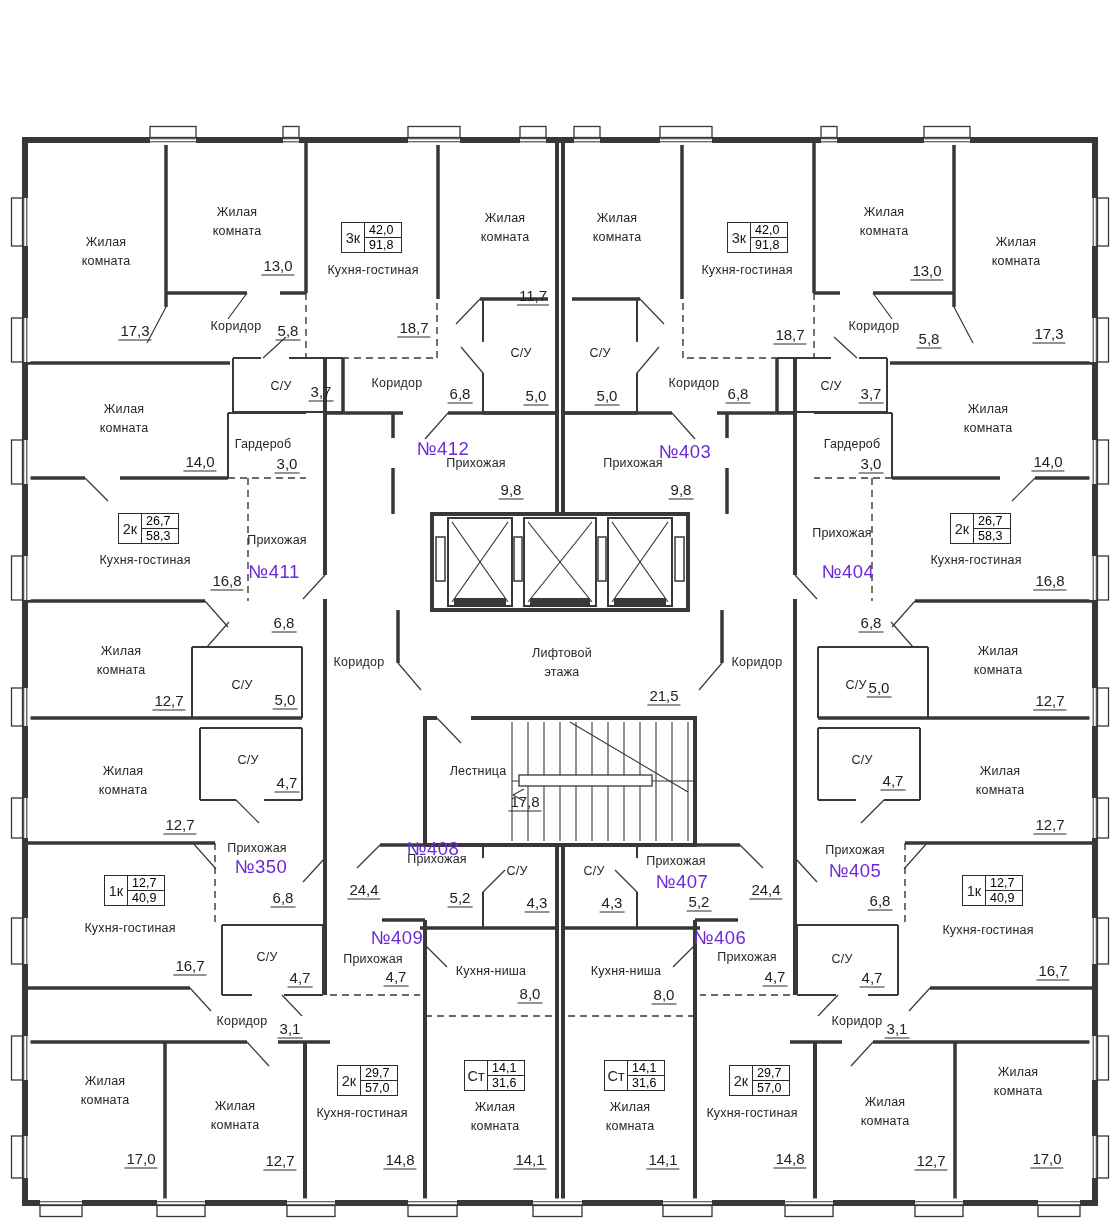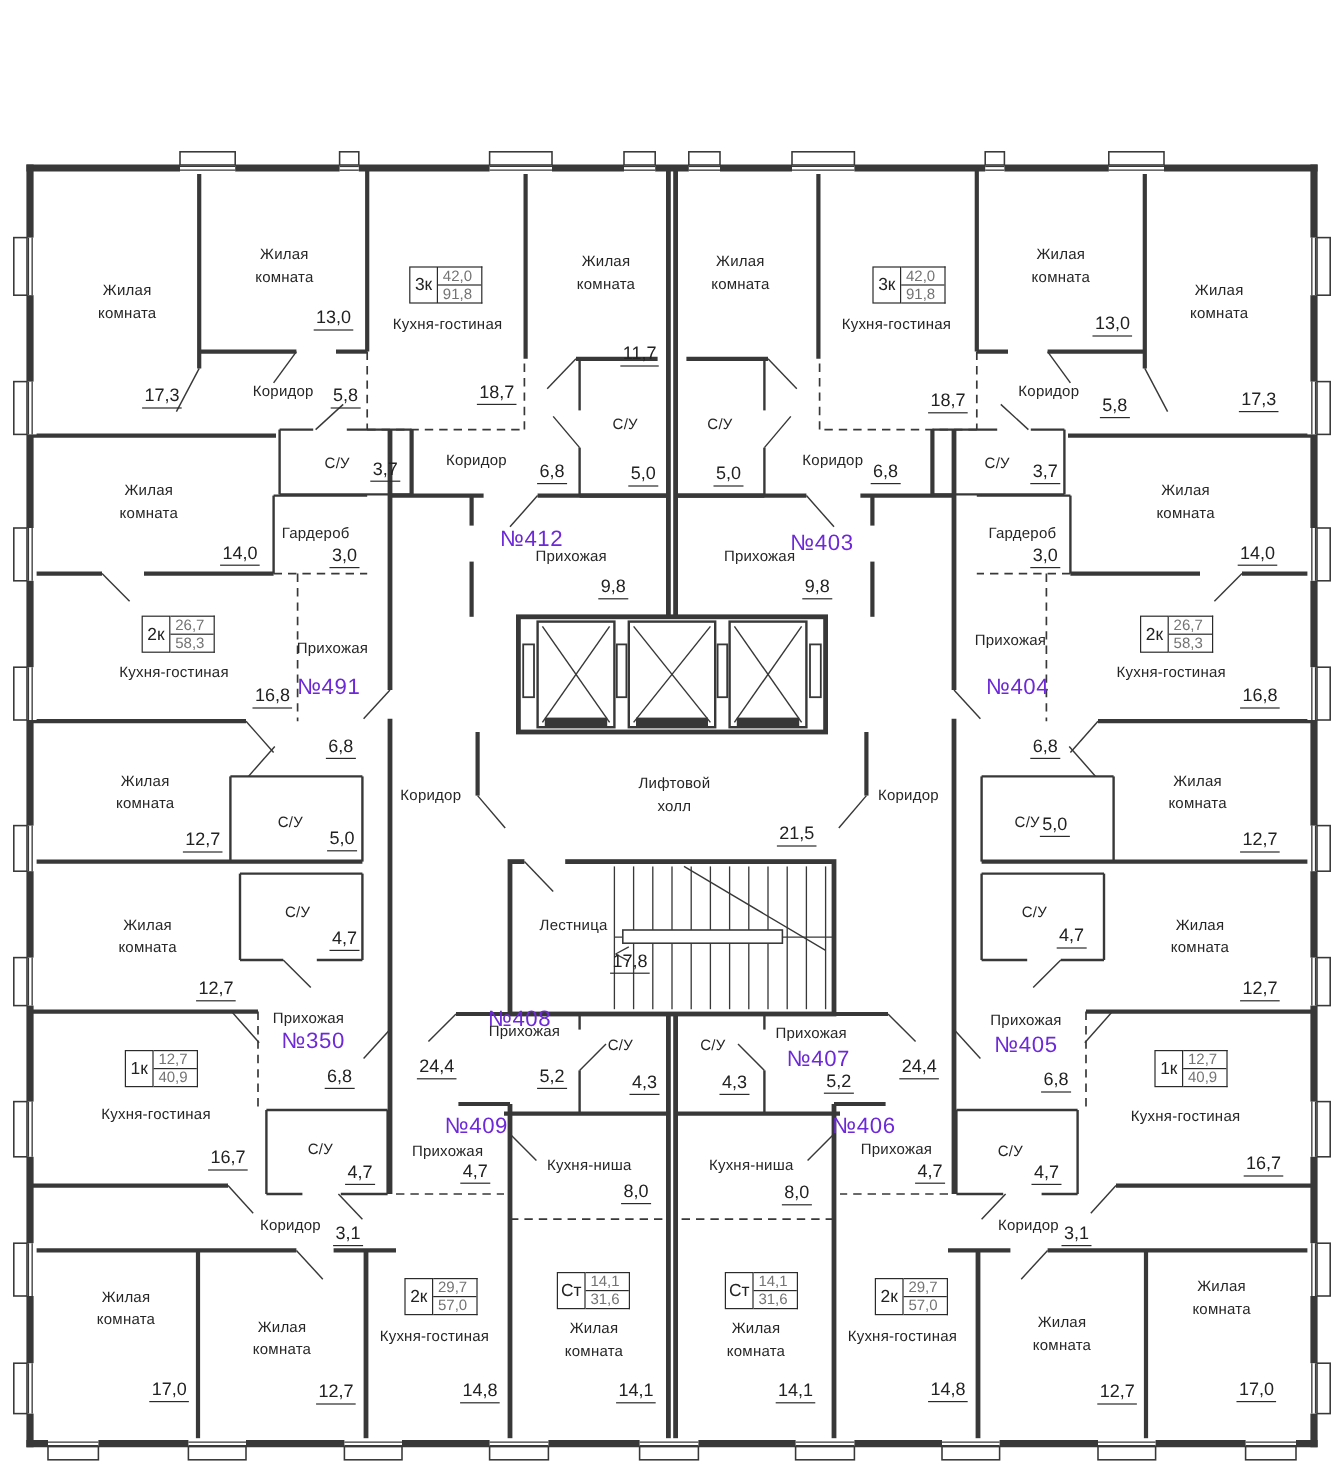--- a/index.html
+++ b/index.html
@@ -17,21 +17,21 @@
       font-size:15px;color:#222;padding:0 2px 1px 2px;
       border-bottom:1.4px solid #2b2b2b;white-space:nowrap;}
   .apt-label{position:absolute;transform:translate(-50%,-50%);
       font-size:18.5px;color:#6d28d9;letter-spacing:.5px;white-space:nowrap;}
   .stamp{position:absolute;display:flex;height:31px;background:#fff;}
   .stamp-type{width:22px;border:1.6px solid #2b2b2b;display:flex;align-items:center;
       justify-content:center;font-size:14.5px;color:#222;}
   .stamp-vals{width:36px;border:1.6px solid #2b2b2b;border-left:none;
       display:flex;flex-direction:column;}
   .stamp-val{flex:1;display:flex;align-items:center;padding-left:4px;
-      font-size:12.5px;color:#737373;}
+      font-size:12.5px;color:#000000;}
   .stamp-val.upper{border-bottom:1.6px solid #2b2b2b;}
   #watermark{position:absolute;left:44px;top:1124px;display:flex;align-items:center;
       gap:14px;opacity:.45;pointer-events:none;}
   #watermark .wm-text{font-size:44px;font-weight:700;color:#9a9a9a;letter-spacing:1px;}
 </style>
 </head>
 <body>
 
 <div id="page">
 
@@ -421,21 +421,21 @@
       <div class="room-label" style="left: 145px; top: 561px;">Кухня-гостиная</div>
       <div class="room-label" style="left: 277px; top: 541px;">Прихожая</div>
       <div class="room-label" style="left: 988px; top: 419px;">Жилая
 комната</div>
       <div class="room-label" style="left: 852px; top: 445px;">Гардероб</div>
       <div class="room-label" style="left: 976px; top: 561px;">Кухня-гостиная</div>
       <div class="room-label" style="left: 842px; top: 534px;">Прихожая</div>
       <div class="room-label" style="left: 359px; top: 663px;">Коридор</div>
       <div class="room-label" style="left: 757px; top: 663px;">Коридор</div>
       <div class="room-label" style="left: 562px; top: 663px;">Лифтовой
-холл</div>
+этажа</div>
       <div class="room-label" style="left: 121px; top: 661px;">Жилая
 комната</div>
       <div class="room-label" style="left: 242px; top: 686px;">С/У</div>
       <div class="room-label" style="left: 998px; top: 661px;">Жилая
 комната</div>
       <div class="room-label" style="left: 856px; top: 686px;">С/У</div>
       <div class="room-label" style="left: 123px; top: 781px;">Жилая
 комната</div>
       <div class="room-label" style="left: 248px; top: 761px;">С/У</div>
       <div class="room-label" style="left: 1000px; top: 781px;">Жилая
@@ -528,21 +528,21 @@
       <div class="area-label" style="left: 141px; top: 1159px;">17,0</div>
       <div class="area-label" style="left: 280px; top: 1161px;">12,7</div>
       <div class="area-label" style="left: 400px; top: 1160px;">14,8</div>
       <div class="area-label" style="left: 530px; top: 1160px;">14,1</div>
       <div class="area-label" style="left: 663px; top: 1160px;">14,1</div>
       <div class="area-label" style="left: 790px; top: 1159px;">14,8</div>
       <div class="area-label" style="left: 931px; top: 1161px;">12,7</div>
       <div class="area-label" style="left: 1047px; top: 1159px;">17,0</div>
       <div class="apt-label" style="left: 443px; top: 449px;">№412</div>
       <div class="apt-label" style="left: 685px; top: 452px;">№403</div>
-      <div class="apt-label" style="left: 274px; top: 572px;">№491</div>
+      <div class="apt-label" style="left: 274px; top: 572px;">№411</div>
       <div class="apt-label" style="left: 848px; top: 572px;">№404</div>
       <div class="apt-label" style="left: 261px; top: 867px;">№350</div>
       <div class="apt-label" style="left: 855px; top: 871px;">№405</div>
       <div class="apt-label" style="left: 433px; top: 849px;">№408</div>
       <div class="apt-label" style="left: 682px; top: 882px;">№407</div>
       <div class="apt-label" style="left: 397px; top: 938px;">№409</div>
       <div class="apt-label" style="left: 720px; top: 938px;">№406</div>
       <div class="stamp" style="left: 341px; top: 222px;">
         <div class="stamp-type">3к</div>
         <div class="stamp-vals">

